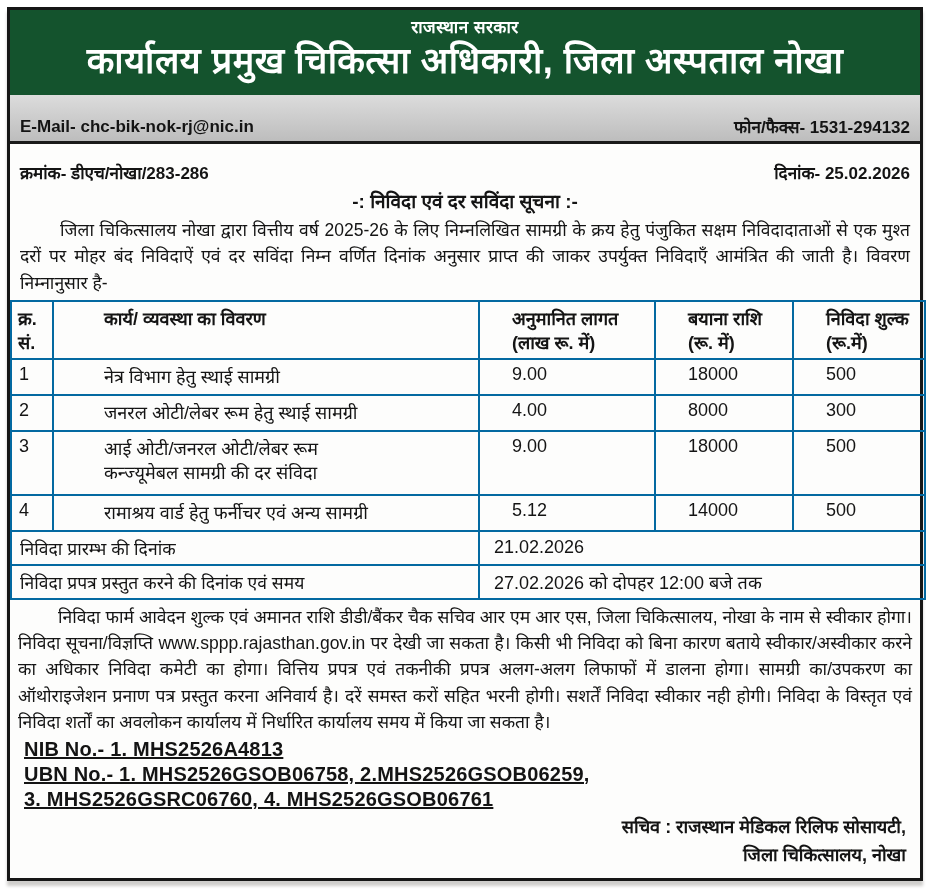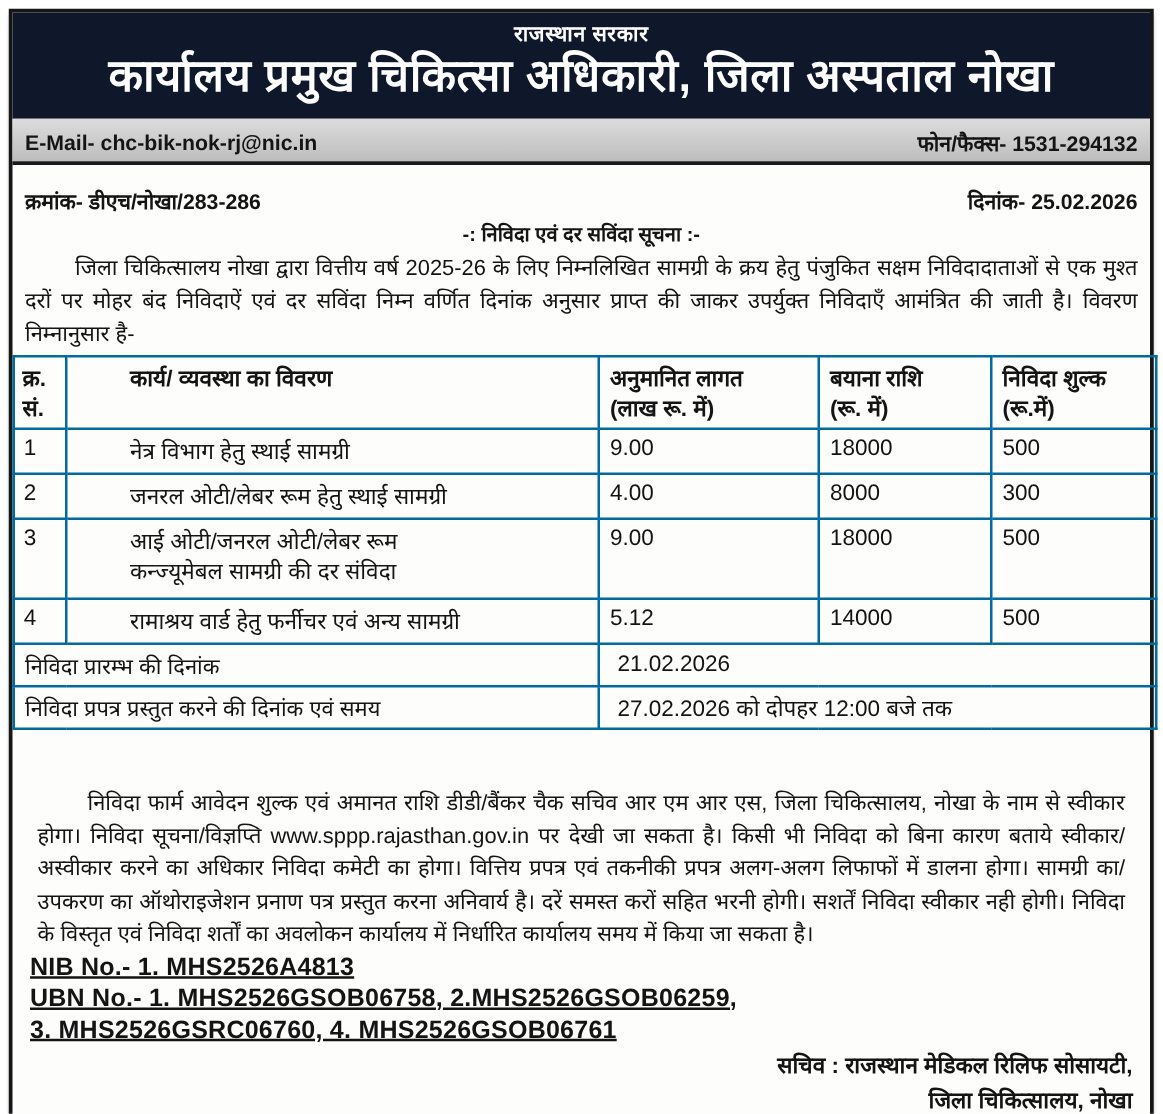--- a/index.html
+++ b/index.html
@@ -3,55 +3,55 @@
 <meta charset="utf-8">
 <style>
   * { margin:0; padding:0; box-sizing:border-box; }
   html,body { width:930px; background:#ffffff; font-family:"Liberation Sans", sans-serif; color:#141414; }
   body { height:891px; overflow:hidden; }
   .doc {
     width:916px; margin:7px auto 0; border:3px solid #161616;
     background:#fdfdfc; box-shadow:0 5px 3px #cfcecc;
   }
   
-  .black-band { background:#0f172a; color:#ffffff; text-align:center; padding:5px 4px 12px; }
+  .black-band { background:#14532d; color:#ffffff; text-align:center; padding:5px 4px 12px; }
   .govt-line { font-size:17px; font-weight:bold; letter-spacing:.5px; }
   .office-title { font-size:36px; font-weight:bold; line-height:1.25; letter-spacing:.5px; white-space:nowrap; }
   .email-band {
     background:linear-gradient(#dcdcdc,#bdbdbd);
     display:flex; justify-content:space-between; align-items:center;
-    padding:8px 10px 3px; border-bottom:3px solid #1a1a1a;
+    padding:20px 10px 3px; border-bottom:3px solid #1a1a1a;
     font-weight:bold; font-size:17px;
   }
   .ref-row { display:flex; justify-content:space-between; padding:17px 10px 1px; font-size:17px; font-weight:bold; }
   
-  .notice-title { text-align:center; font-weight:bold; font-size:16px; padding:3px 0 2px; }
+  .notice-title { text-align:center; font-weight:bold; font-size:19px; padding:3px 0 2px; }
   .para { padding:1px 10px 4px; font-size:17.5px; line-height:1.5; text-align:justify; }
   .para.indent { text-indent:40px; }
   
   table { width:100%; border-collapse:collapse; table-layout:fixed; font-size:18px; }
   table, th, td { border:2px solid #0369a1; }
   th, td { vertical-align:top; padding:4px 6px; text-align:left; font-weight:normal; }
   th { font-weight:bold; }
   .ml { white-space:pre-line; }
   col.c-sn  { width:42px; }
   col.c-desc{ width:426px; }
   col.c-cost{ width:176px; }
   col.c-emd { width:138px; }
   col.c-fee { width:132px; }
   th.h-desc, td.t-desc { padding-left:50px;border-radius:10px; }
-  th.h-num, td.t-num { padding-left:8px; }
+  th.h-num, td.t-num { padding-left:32px; }
   td.t-sn { padding-left:7px; }
   tr.item-row td { height:36px; }
   tr.item-row-tall td { height:64px; }
   tr.sched-row td { height:31px; vertical-align:middle; }
   td.sched-label { padding-left:8px; font-size:17.5px; }
   td.sched-value { padding-left:14px; }
   
-  .terms { padding:4px 20px 2px;margin-top:41px; }
+  .terms { padding:4px 8px 2px; }
   .code-line { padding:1px 14px; font-weight:bold; font-size:20px; letter-spacing:.2px;text-decoration:underline; }
   .signature { text-align:right; padding:2px 14px 8px; font-weight:bold; font-size:18px; line-height:1.55; }
 </style>
 </head>
 <body>
 
 <div class="doc">
 
   <div class="black-band">
     <div class="govt-line">राजस्थान सरकार</div>

